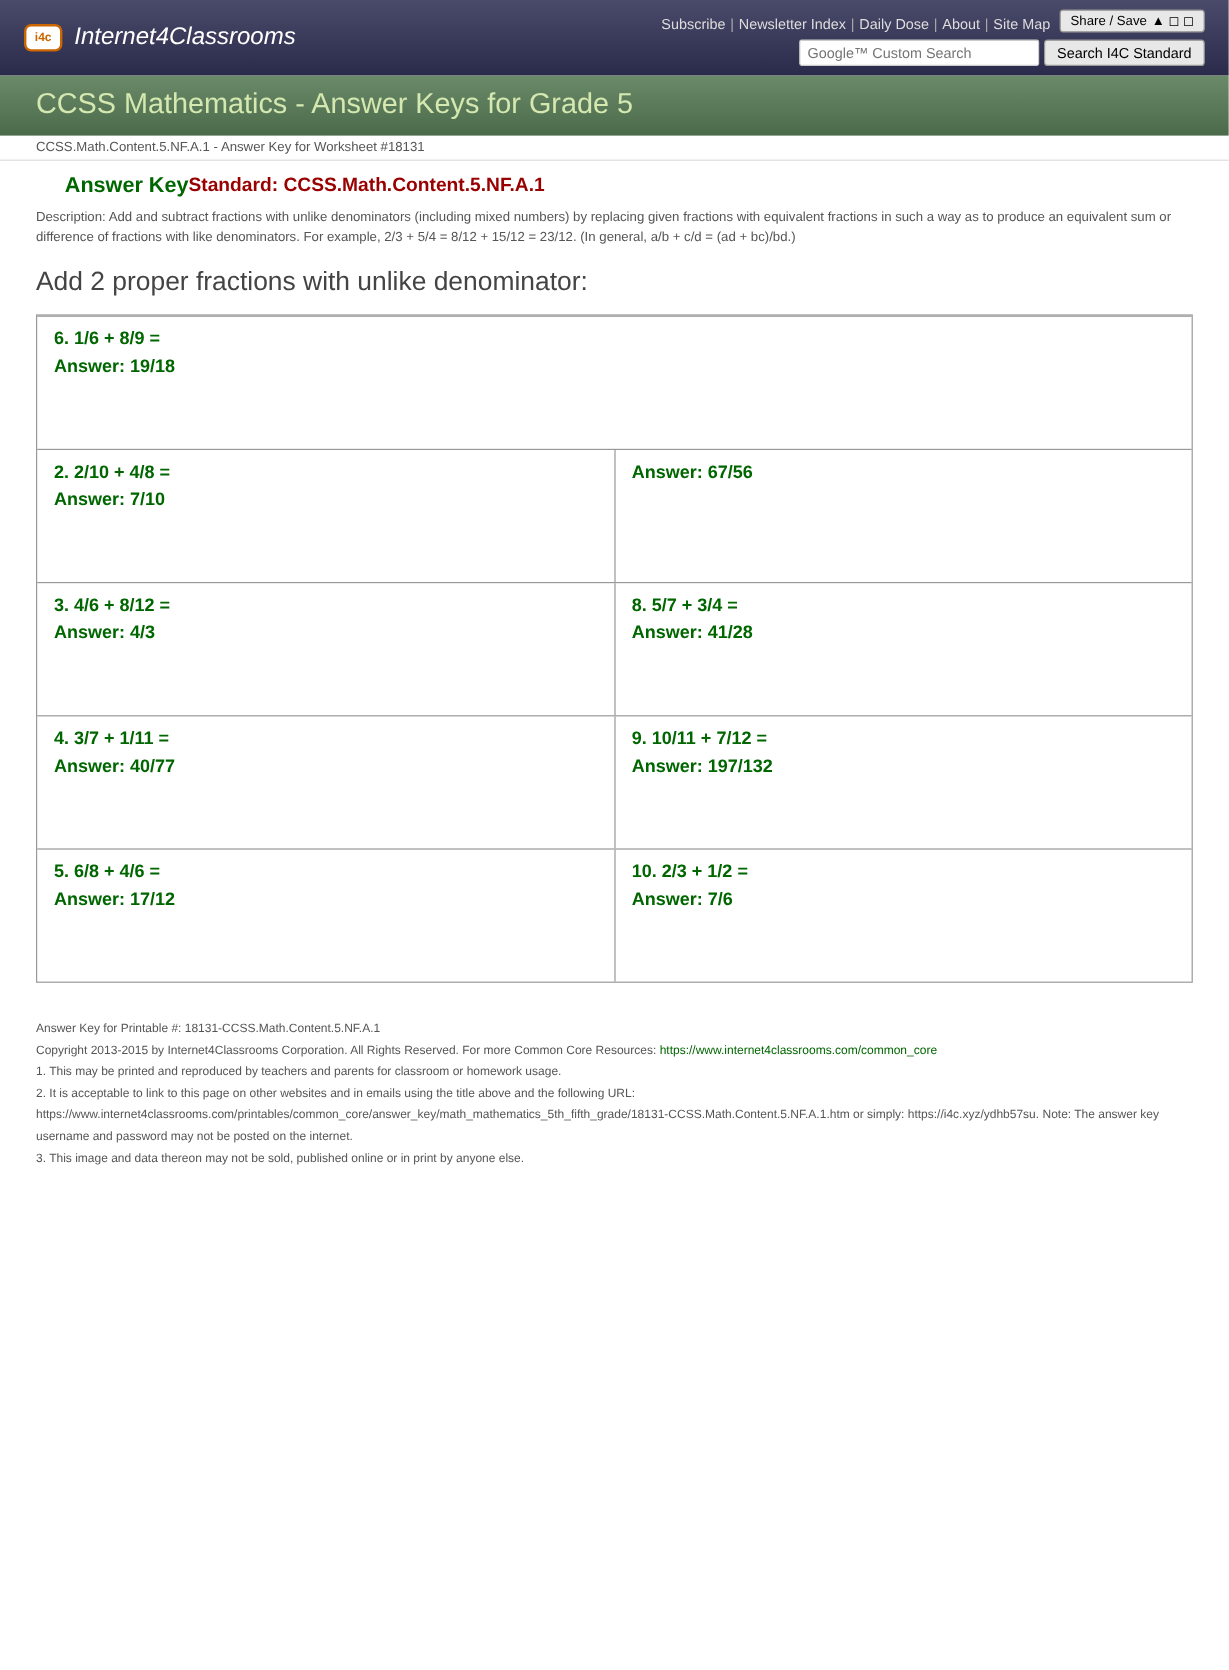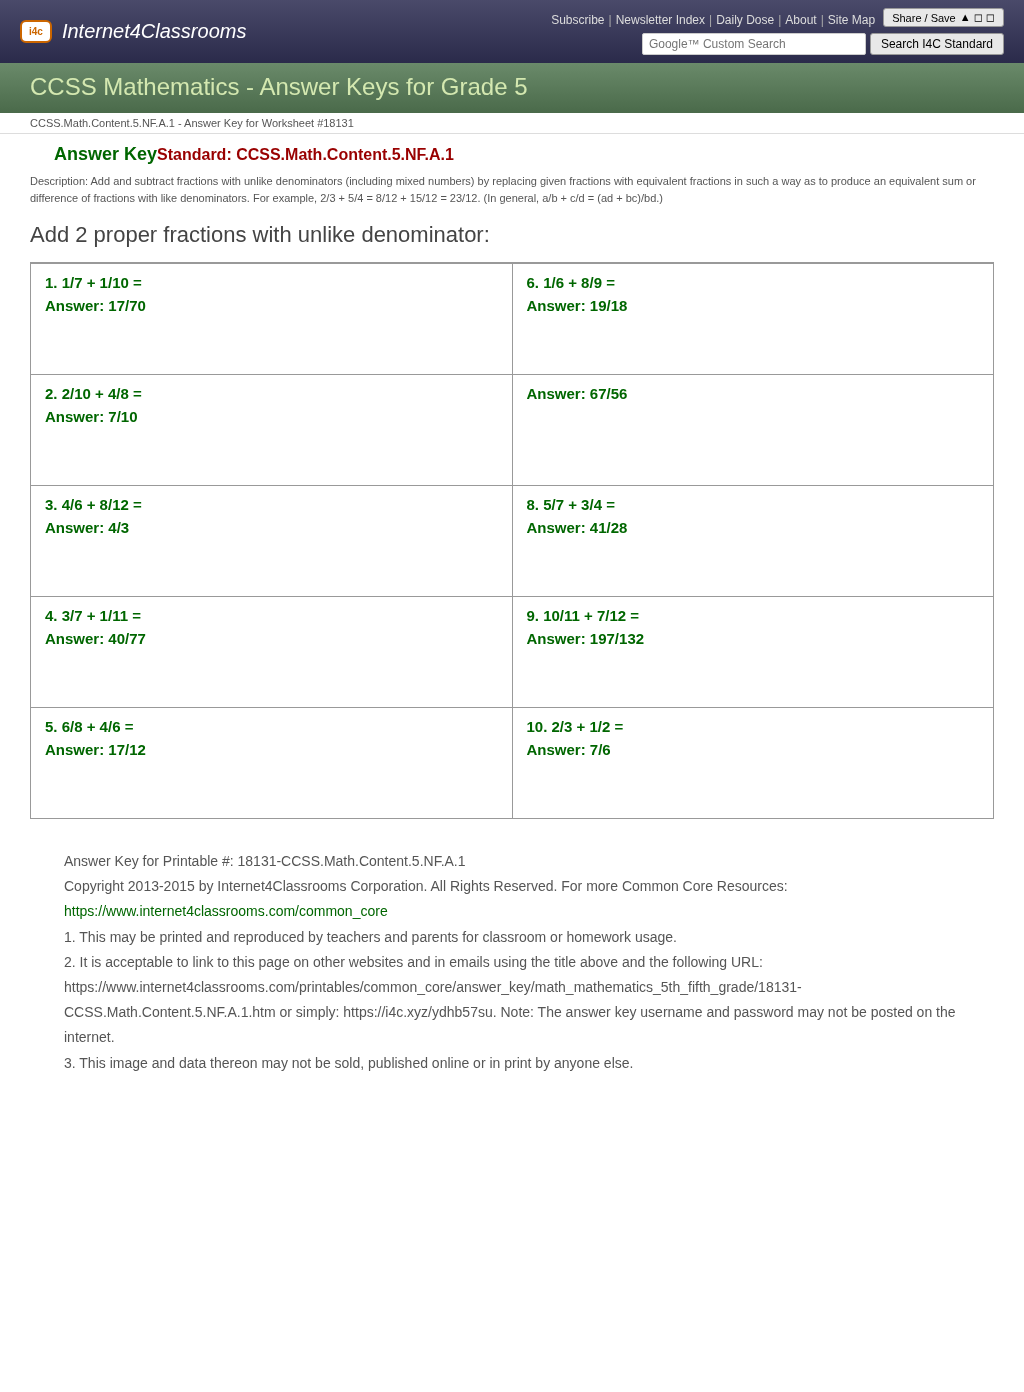--- a/index.html
+++ b/index.html
@@ -61,21 +61,21 @@
       align-items: center;
       gap: 4px;
       cursor: pointer;
     }
     #search-bar {
       display: flex;
       align-items: center;
       gap: 4px;
     }
     #search-input {
-      width: 224px;
+      width: 200px;
       padding: 3px 6px;
       font-size: 12px;
       border: 1px solid #ccc;
       border-radius: 2px;
       color: #999;
     }
     #search-button {
       background: #e8e8e8;
       border: 1px solid #999;
       border-radius: 3px;
@@ -177,24 +177,23 @@
     }
     .problem-answer {
       color: #006600;
       font-size: 15px;
       font-weight: bold;
     }
 
     
     #footer {
       padding: 10px 30px 20px;
-      font-size: 14px;
+      font-size: 10px;
       color: #555;
       line-height: 1.8;
-      margin-left: 34px;
     }
     #footer a {
       color: #006600;
     }
   </style>
 </head>
 <body>
 
 <div id="header">
   <div id="logo-area">
@@ -242,24 +241,20 @@
   </div>
 
   <div id="description">Description: Add and subtract fractions with unlike denominators (including mixed numbers) by replacing given fractions with equivalent fractions in such a way as to produce an equivalent sum or difference of fractions with like denominators. For example, 2/3 + 5/4 = 8/12 + 15/12 = 23/12. (In general, a/b + c/d = (ad + bc)/bd.)</div>
 
   <div id="worksheet-title">Add 2 proper fractions with unlike denominator:</div>
 
   <div id="problem-grid">
 
   <div class="problem-row">
         <div class="problem-cell">
-          <div class="problem-question">1. 1/7 + 1/10 =</div>
-          <div class="problem-answer">Answer: 17/70</div>
-        </div>
-        <div class="problem-cell">
           <div class="problem-question">6. 1/6 + 8/9 =</div>
           <div class="problem-answer">Answer: 19/18</div>
         </div>
       </div>
       <div class="problem-row">
         <div class="problem-cell">
           <div class="problem-question">2. 2/10 + 4/8 =</div>
           <div class="problem-answer">Answer: 7/10</div>
         </div>
         <div class="problem-cell">

